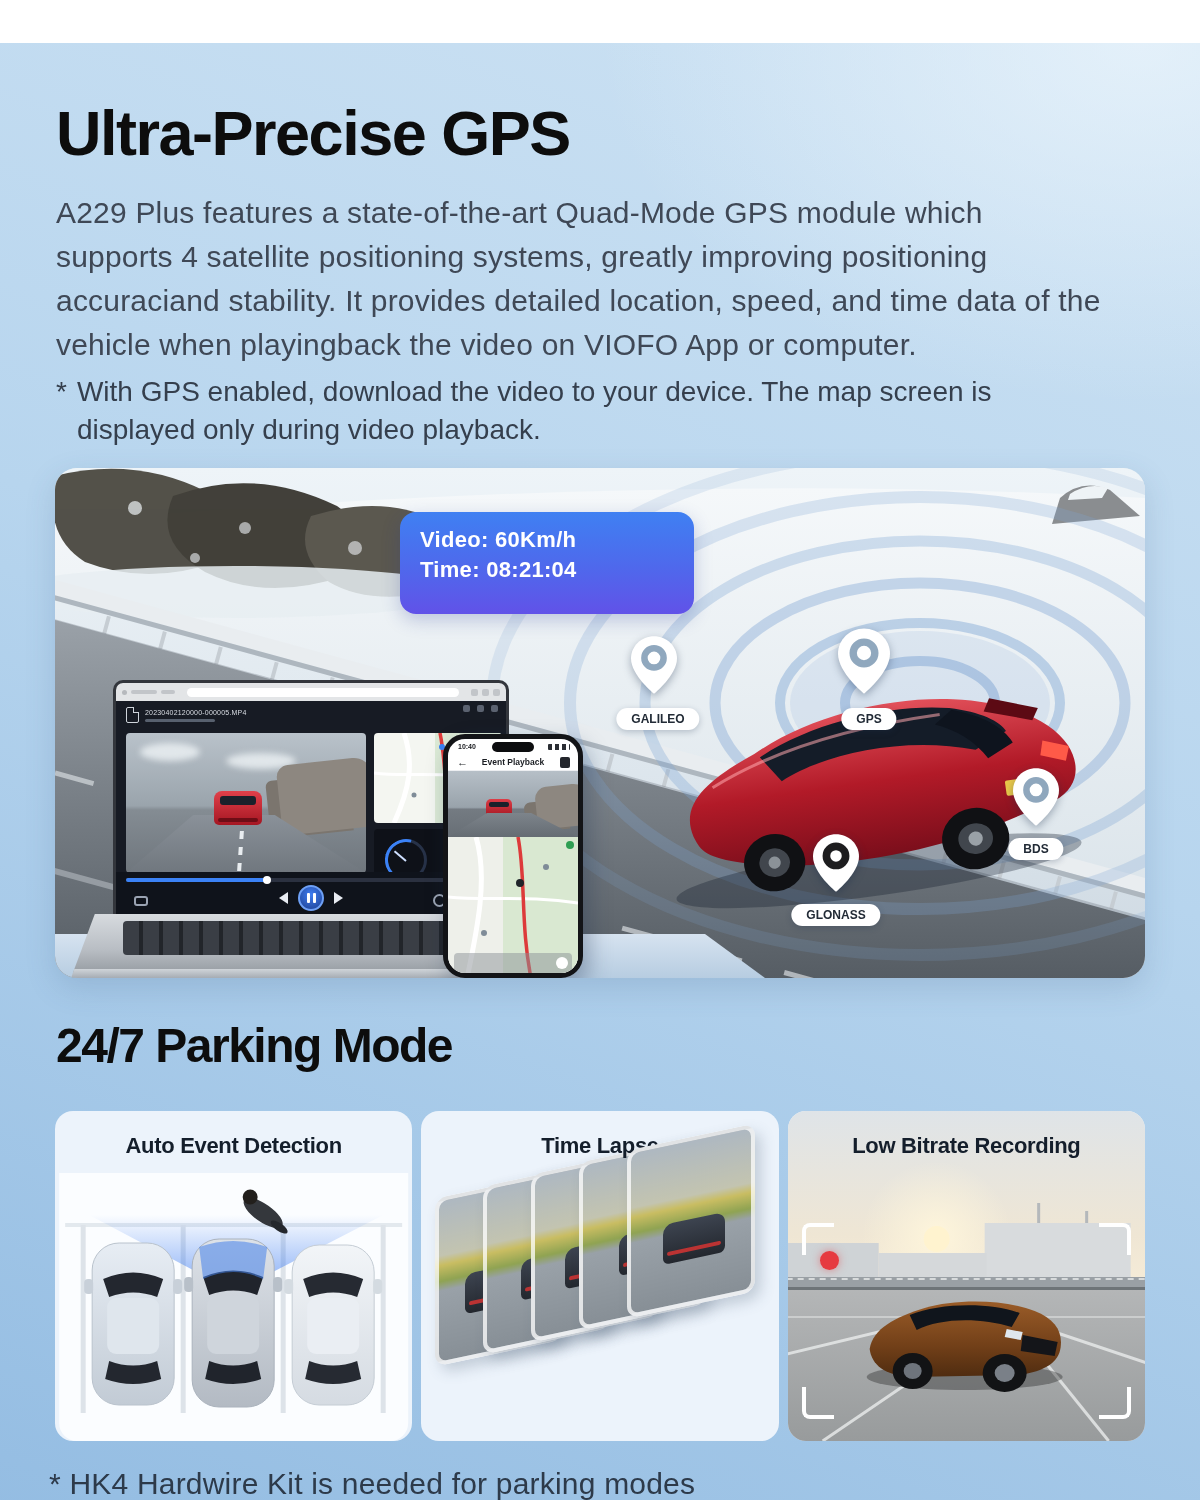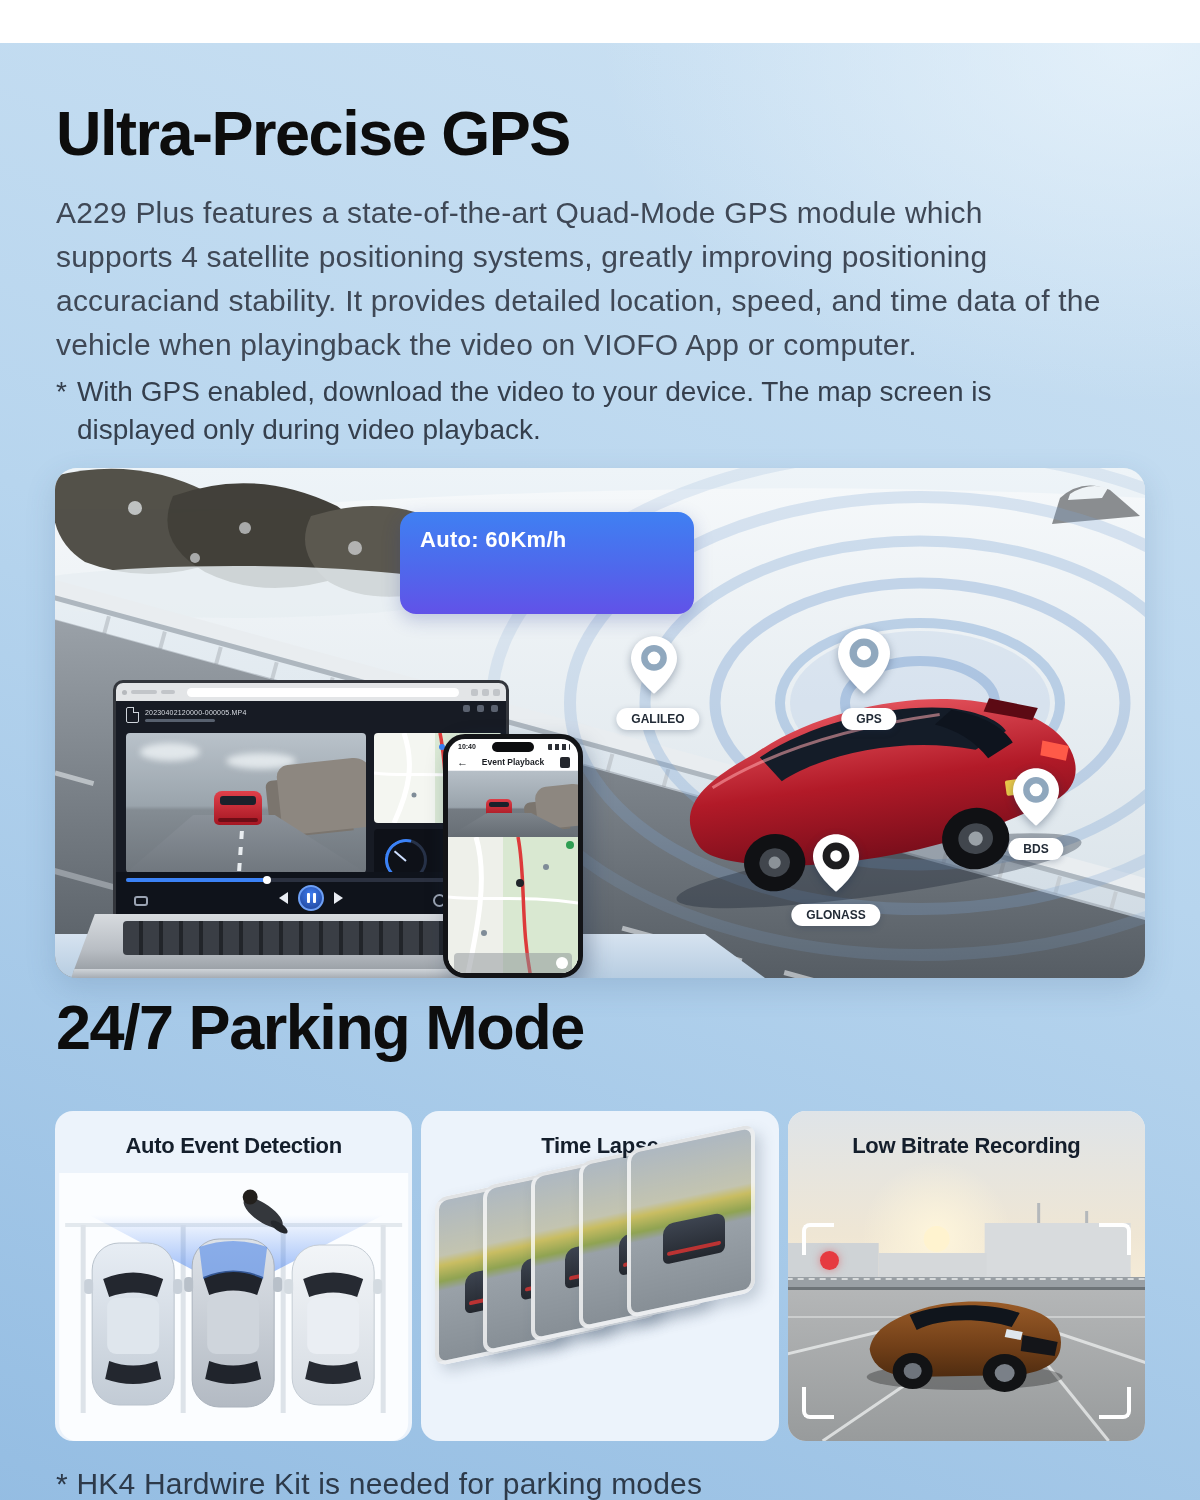--- a/index.html
+++ b/index.html
@@ -111,42 +111,42 @@
   .ph-video .car:before { content:""; position:absolute; left:3px; top:3px; right:3px; height:5px; background:#1a212b; border-radius:2px; }
   .ph-map { position:relative; height:146px; background:#eef0ea; }
   .ph-map .green { position:absolute; right:0; top:0; width:58%; height:100%; background:#d9e8d1; }
   .ph-map .overlay-bar { position:absolute; left:6px; right:6px; bottom:10px; height:20px; border-radius:4px; background:rgba(140,146,152,.5); }
   .ph-map .overlay-dot { position:absolute; right:10px; bottom:14px; width:12px; height:12px; border-radius:50%; background:#fff; }
 
   
   .car-wrap { left:588px; top:198px; width:460px; height:245px; z-index:5; }
 
   
-  .h2 { left:56px; top:948px; font-size:63px; font-weight:700; letter-spacing:-1.5px; color:#0d0d0d; }
+  .h2 { left:56px; top:975px; font-size:48px; font-weight:700; letter-spacing:-1.5px; color:#0d0d0d; }
   .cards { left:55px; top:1068px; width:1090px; height:330px; display:flex; gap:9px; }
   .card { position:relative; flex:1; border-radius:18px; overflow:hidden; background:#ecf3fb; }
   .card-title { position:relative; z-index:5; text-align:center; margin-top:22px; font-size:22px; font-weight:700; color:#141e2b; letter-spacing:-.3px; }
   .card-img { position:absolute; left:0; right:0; bottom:0; top:62px; }
   .card3-bg { position:absolute; inset:0; }
   .bracket { position:absolute; width:32px; height:32px; z-index:6; }
   .bracket.tl { border-left:4px solid #fff; border-top:4px solid #fff; border-top-left-radius:8px; }
   .bracket.tr { border-right:4px solid #fff; border-top:4px solid #fff; border-top-right-radius:8px; }
   .bracket.bl { border-left:4px solid #fff; border-bottom:4px solid #fff; border-bottom-left-radius:8px; }
   .bracket.br { border-right:4px solid #fff; border-bottom:4px solid #fff; border-bottom-right-radius:8px; }
   .rec-dot { position:absolute; left:32px; top:140px; width:19px; height:19px; border-radius:50%; background:#e63a40; z-index:6; box-shadow:0 0 8px rgba(230,58,64,.5); }
 
   
   .frames { position:absolute; inset:0; }
   .frame { position:absolute; width:128px; height:168px; border-radius:12px; border:4px solid rgba(255,255,255,.75);
            transform:skewY(-12deg); overflow:hidden; box-shadow:6px 8px 14px rgba(70,90,115,.25);
            background:linear-gradient(180deg,#aeb8c1 0%, #c3c4b0 34%, #c9bd62 40%, #8fa352 50%, #99a1a8 56%, #878f96 100%); }
   .frame .fcar { position:absolute; left:26px; top:78px; width:62px; height:40px; background:linear-gradient(180deg,#3d4450,#23272e); border-radius:10px 10px 6px 6px; }
   .frame .fcar:after { content:""; position:absolute; left:4px; bottom:8px; right:4px; height:4px; background:#b33; border-radius:2px; }
 
-  .footnote { left:56px; top:1424px; font-size:30px; color:#2d3a4a; letter-spacing:.2px; }
+  .footnote { left:49px; top:1424px; font-size:30px; color:#2d3a4a; letter-spacing:.2px; }
 </style>
 </head>
 <body>
 
 <div class="page">
 
   <h1 class="abs h1">Ultra-Precise GPS</h1>
   <p class="abs lead">A229 Plus features a state-of-the-art Quad-Mode GPS module which supports 4 satellite positioning systems, greatly improving positioning accuraciand stability. It provides detailed location, speed, and time data of the vehicle when playingback the video on VIOFO App or computer.</p>
   <div class="abs note">
     <span class="marker">*</span>
@@ -241,21 +241,22 @@
           <circle cx="120" cy="176" r="6" fill="#8b9298"></circle>
           <ellipse cx="318" cy="180" rx="33" ry="30" fill="#101114"></ellipse>
           <ellipse cx="318" cy="180" rx="17" ry="15" fill="#41464d"></ellipse>
           <circle cx="318" cy="180" r="7" fill="#9aa1a7"></circle>
           <path d="M70,95 Q160,55 300,55" stroke="rgba(255,170,175,.55)" stroke-width="3" fill="none"></path>
         </g>
       </svg>
     </div>
 
     <div class="abs gpsbox">
-      <div>Auto: 60Km/h</div>
+      <div>Video: 60Km/h</div>
+      <div>Time: 08:21:04</div>
     </div>
 
     <svg class="abs pin" style="left:576px; top:168px;" width="46" height="58" viewBox="0 0 24 30">
       <path d="M12,0 C5.4,0 0,5.2 0,11.6 C0,20.3 12,30 12,30 S24,20.3 24,11.6 C24,5.2 18.6,0 12,0 Z" fill="#fff"></path>
       <circle cx="12" cy="11.3" r="5" fill="none" stroke="#90a8be" stroke-width="3.4"></circle>
     </svg>
     <div class="abs pin-label" style="left:603px; top:240px;">GALILEO</div>
 
     <svg class="abs pin" style="left:783px; top:160px;" width="52" height="66" viewBox="0 0 24 30">
       <path d="M12,0 C5.4,0 0,5.2 0,11.6 C0,20.3 12,30 12,30 S24,20.3 24,11.6 C24,5.2 18.6,0 12,0 Z" fill="#fff"></path>

